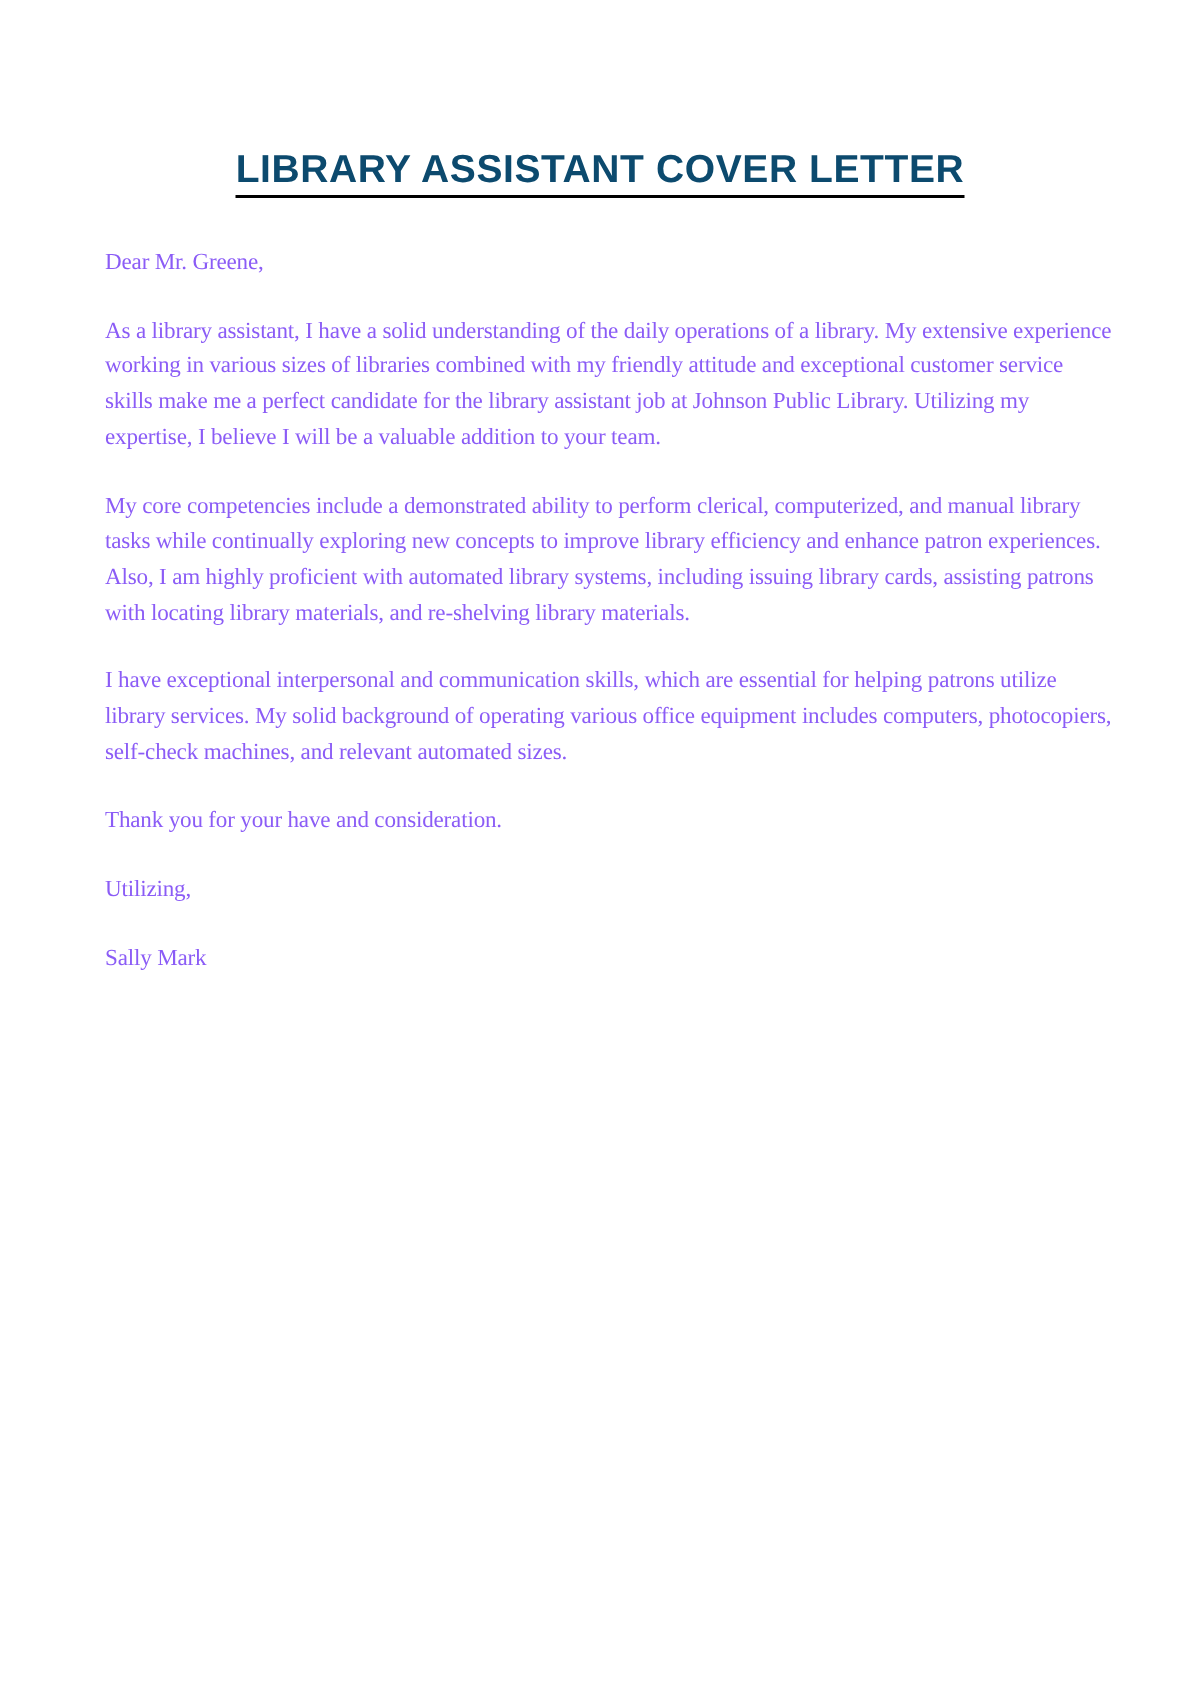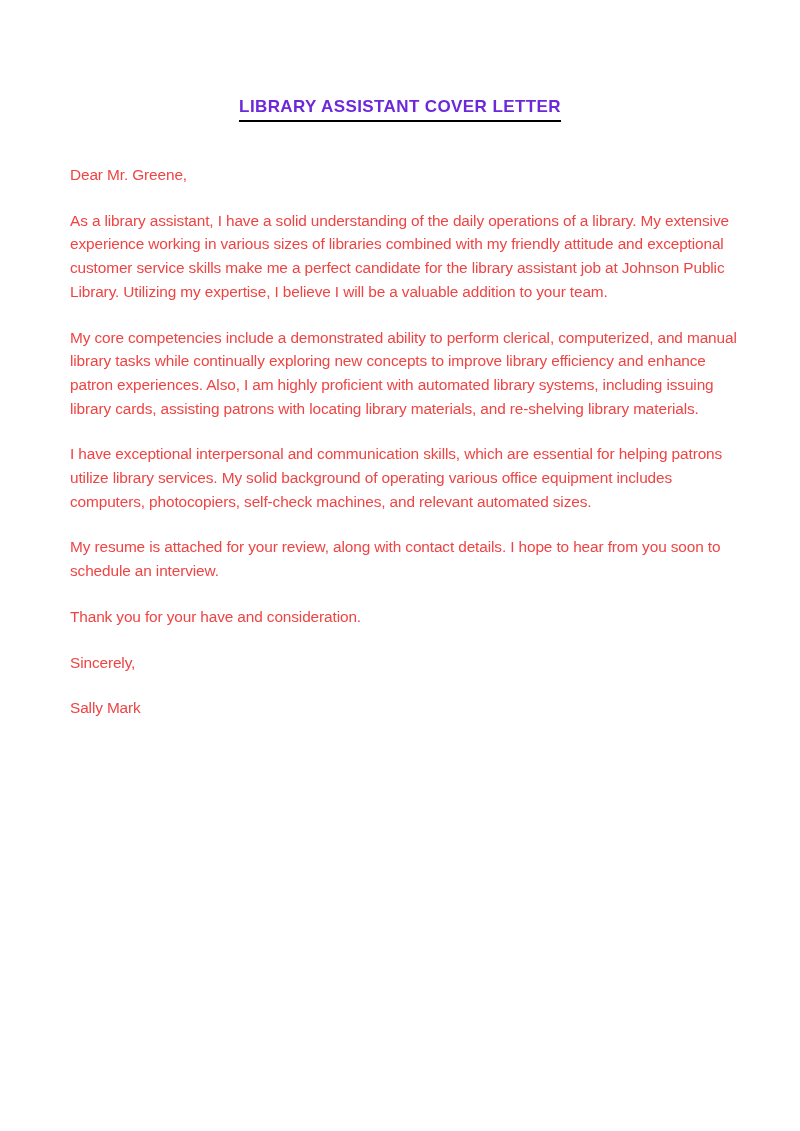--- a/index.html
+++ b/index.html
@@ -24,40 +24,40 @@
   }
 
   .doc-title {
     position: absolute;
     top: 98px;
     left: 0;
     width: 800px;
     text-align: center;
     font-family: "Liberation Sans", sans-serif;
     font-weight: bold;
-    font-size: 17px;
+    font-size: 26px;
     letter-spacing: 0.4px;
-    color: #6d28d9;
+    color: #0c4a6e;
     line-height: 1.1;
   }
   .doc-title .title-text {
     display: inline-block;
     border-bottom: 2.5px solid #000000;
     padding-bottom: 3px;
   }
 
   .letter-body {
     position: absolute;
     top: 163px;
     left: 70px;
     width: 672px;
-    font-family: Liberation Sans, sans-serif;
+    font-family: Liberation Serif, serif;
     font-size: 15.4px;
     line-height: 23.7px;
-    color: #ef4444;
+    color: #8b5cf6;
     letter-spacing: -0.12px;
   }
 
   .para {
     margin: 0 0 22px 0;
     white-space: pre-wrap;
   }
   .para:last-child {
     margin-bottom: 0;
   }
@@ -78,23 +78,22 @@
   <div class="letter-body">
 
     <p class="para salutation">Dear Mr. Greene,</p>
 
     <p class="para">As a library assistant, I have a solid understanding of the daily operations of a library. My extensive experience working in various sizes of libraries combined with my friendly attitude and exceptional customer service skills make me a perfect candidate for the library assistant job at Johnson Public Library. Utilizing my expertise, I believe I will be a valuable addition to your team.</p>
 
     <p class="para">My core competencies include a demonstrated ability to perform clerical, computerized, and manual library tasks while continually exploring new concepts to improve library efficiency and enhance patron experiences. Also, I am highly proficient with automated library systems, including issuing library cards, assisting patrons with locating library materials, and re-shelving library materials.</p>
 
     <p class="para">I have exceptional interpersonal and communication skills, which are essential for helping patrons utilize library services. My solid background of operating various office equipment includes computers, photocopiers, self-check machines, and relevant automated sizes.</p>
 
-    <p class="para">My resume is attached for your review, along with contact details. I hope to hear from you soon to schedule an interview.</p>
 
     <p class="para">Thank you for your have and consideration.</p>
 
-    <p class="para closing">Sincerely,</p>
+    <p class="para closing">Utilizing,</p>
 
     <p class="para signature">Sally Mark</p>
 
   </div>
 
 </div>
 
 </body></html>

